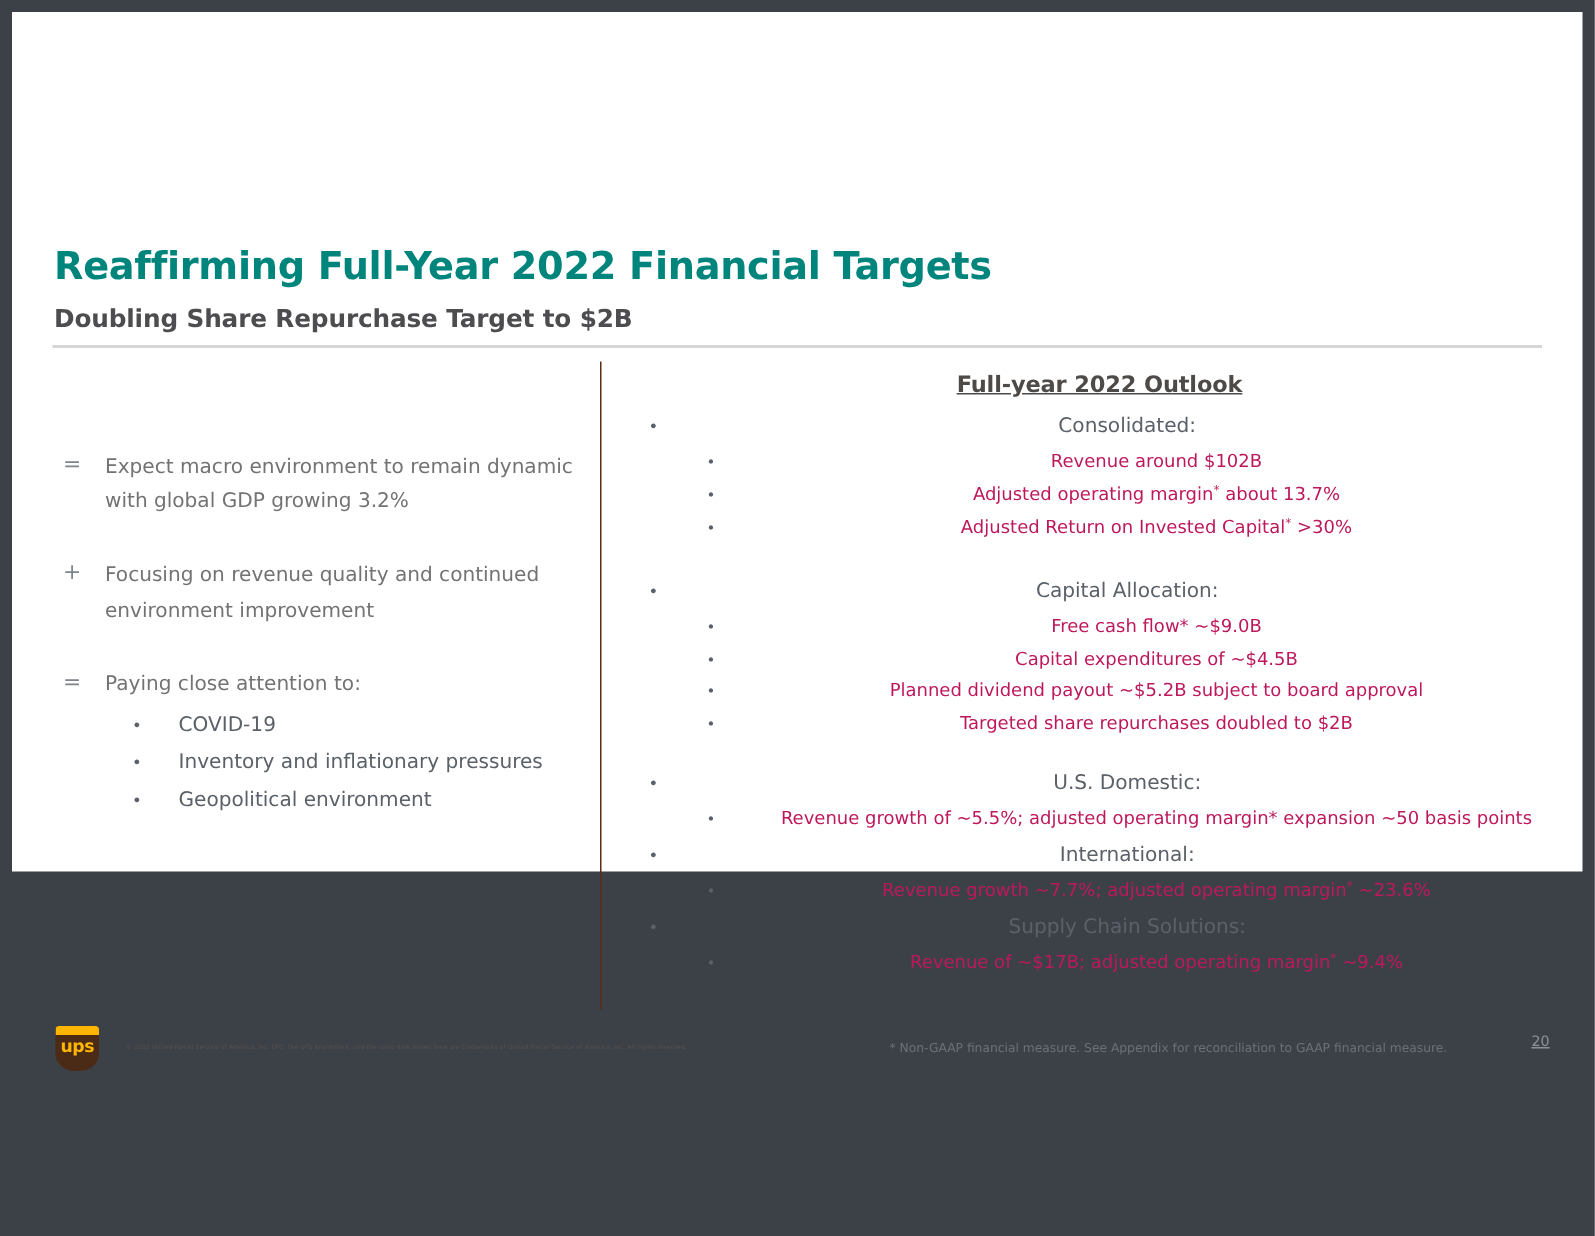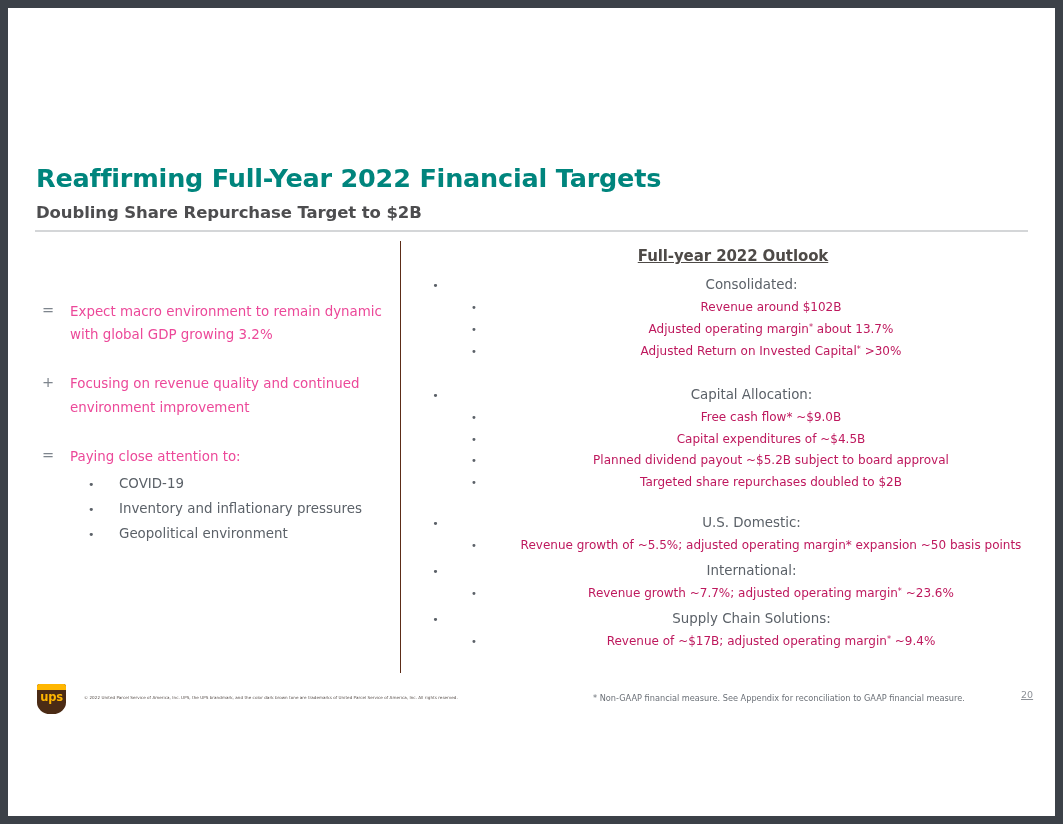--- a/index.html
+++ b/index.html
@@ -11,21 +11,21 @@
     overflow: hidden;
     background: #3c4148;
     font-family: "DejaVu Sans", sans-serif;
   }
 
   .slide-frame {
     position: absolute;
     left: 8px;
     top: 8px;
     width: 1047px;
-    height: 808px;
+    height: 573px;
     background: #ffffff;
   }
 
   
   .title {
     position: absolute;
     left: 28px;
     top: 155px;
     font-family: "DejaVu Sans", sans-serif;
     font-size: 25.5px;
@@ -85,21 +85,21 @@
     flex: 0 0 34px;
     color: #7e858d;
     font-size: 14.5px;
     line-height: 1.5;
     text-align: left;
     padding-left: 6px;
   }
 
   .lvl1-text {
     flex: 1 1 auto;
-    color: #ec4899;
+    color: #737373;
     font-size: 13.4px;
     line-height: 1.73;
   }
 
   .sub-list { margin-left: 52px; }
 
   .sub-row {
     display: flex;
     align-items: baseline;
     margin-bottom: 4.5px;

